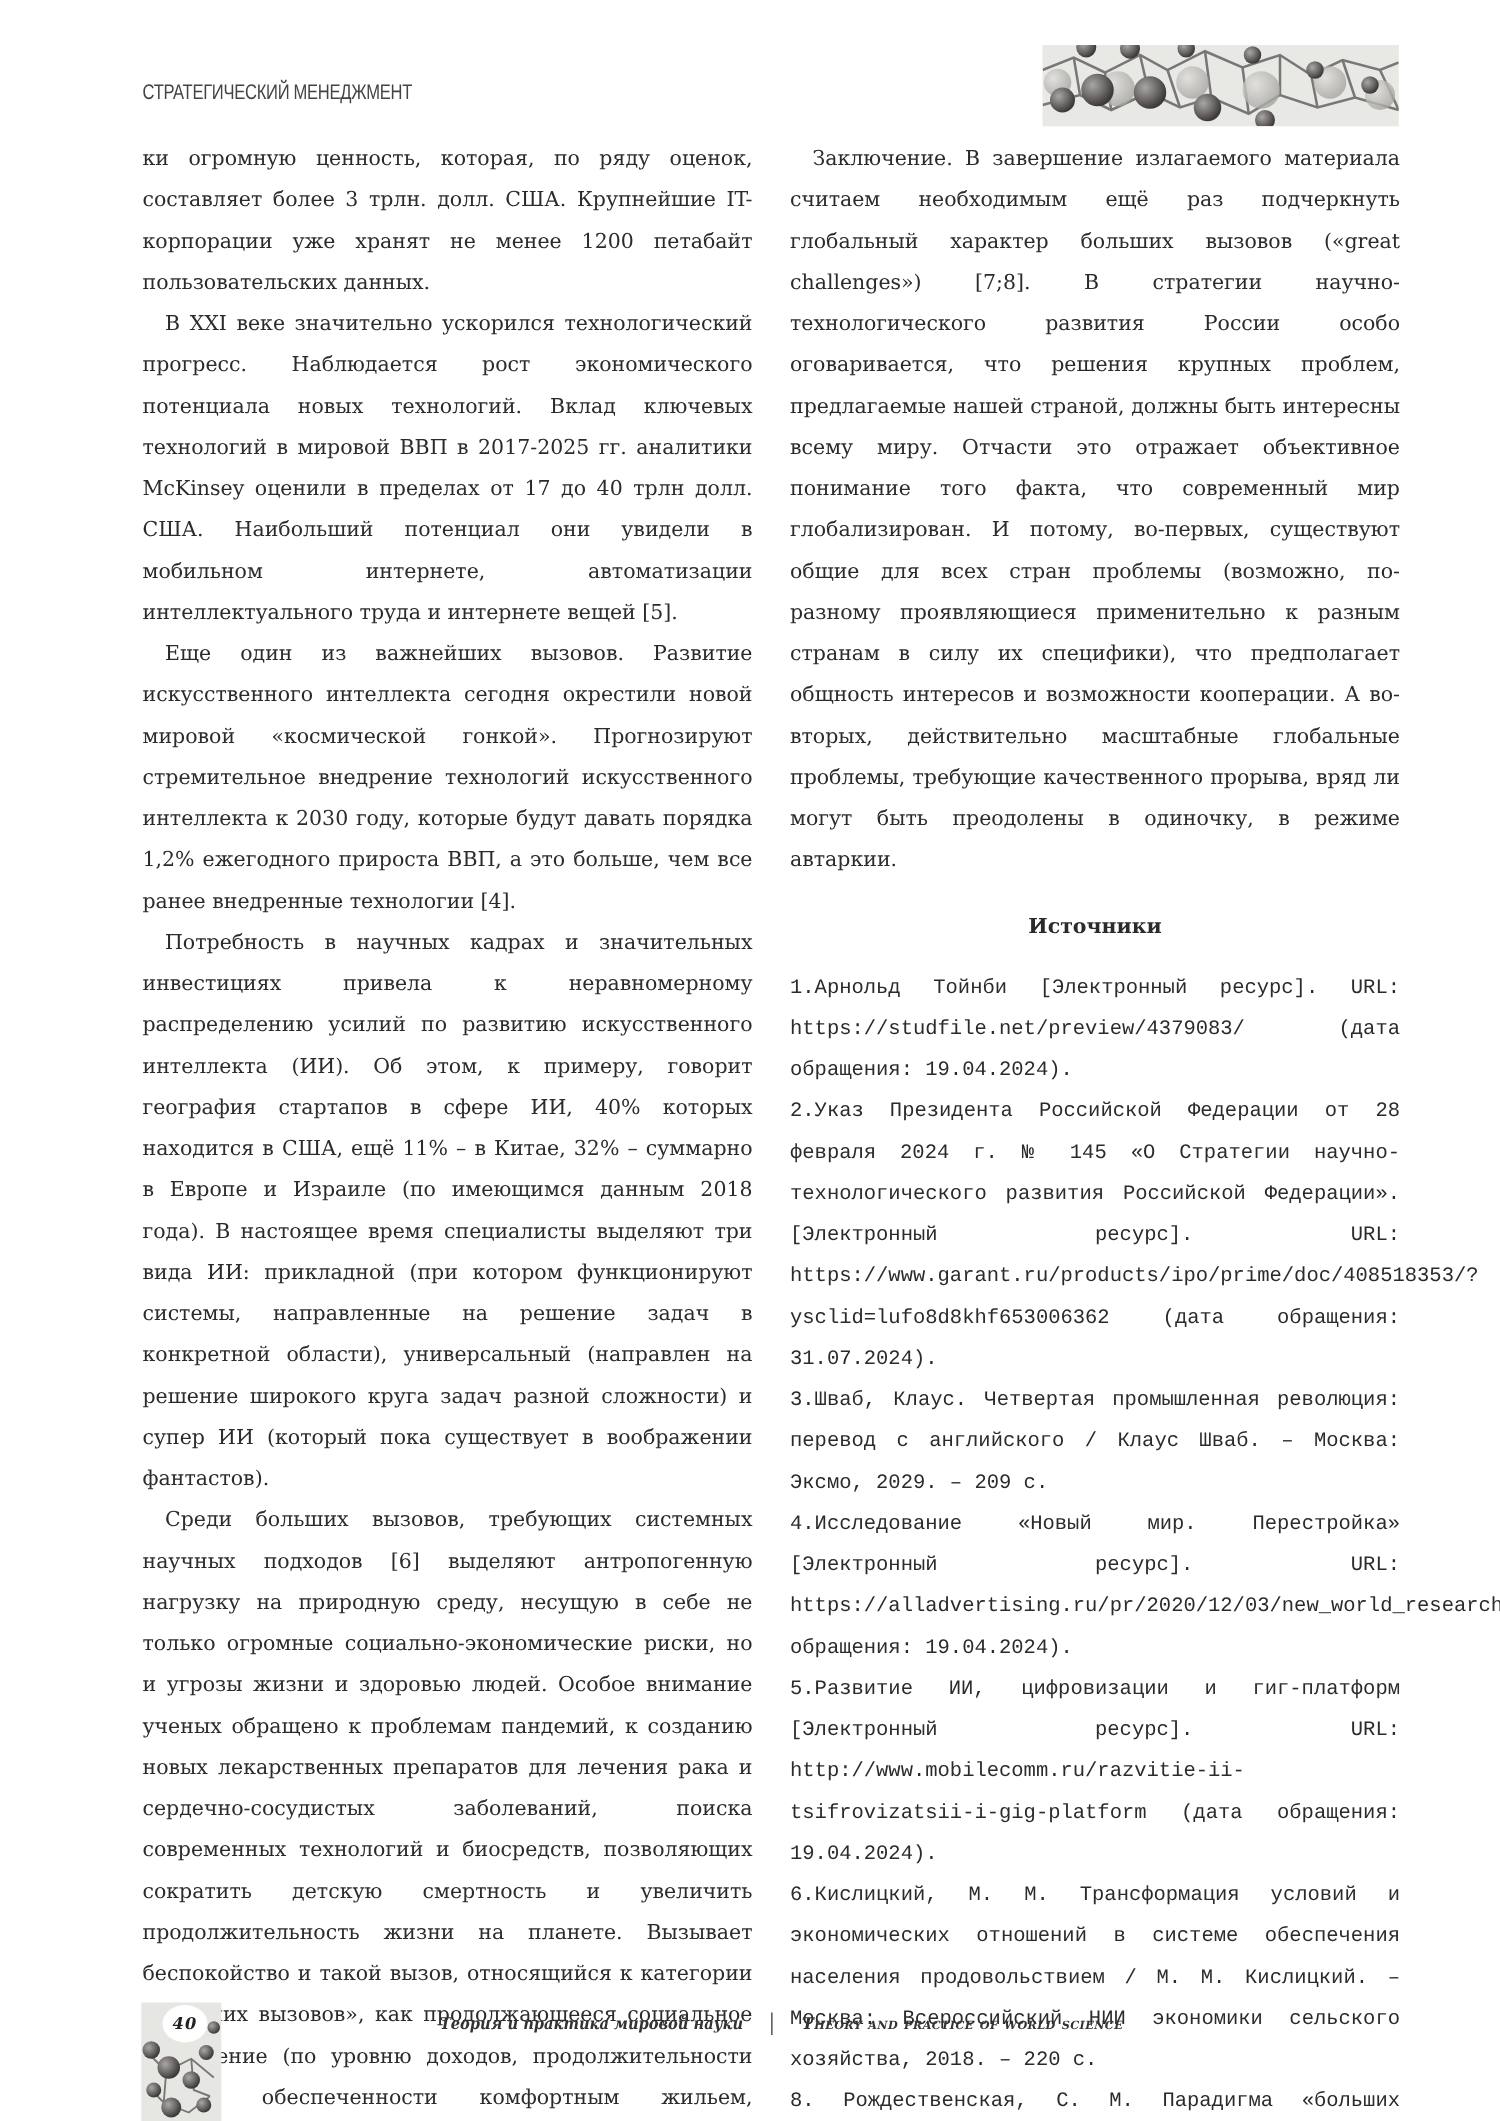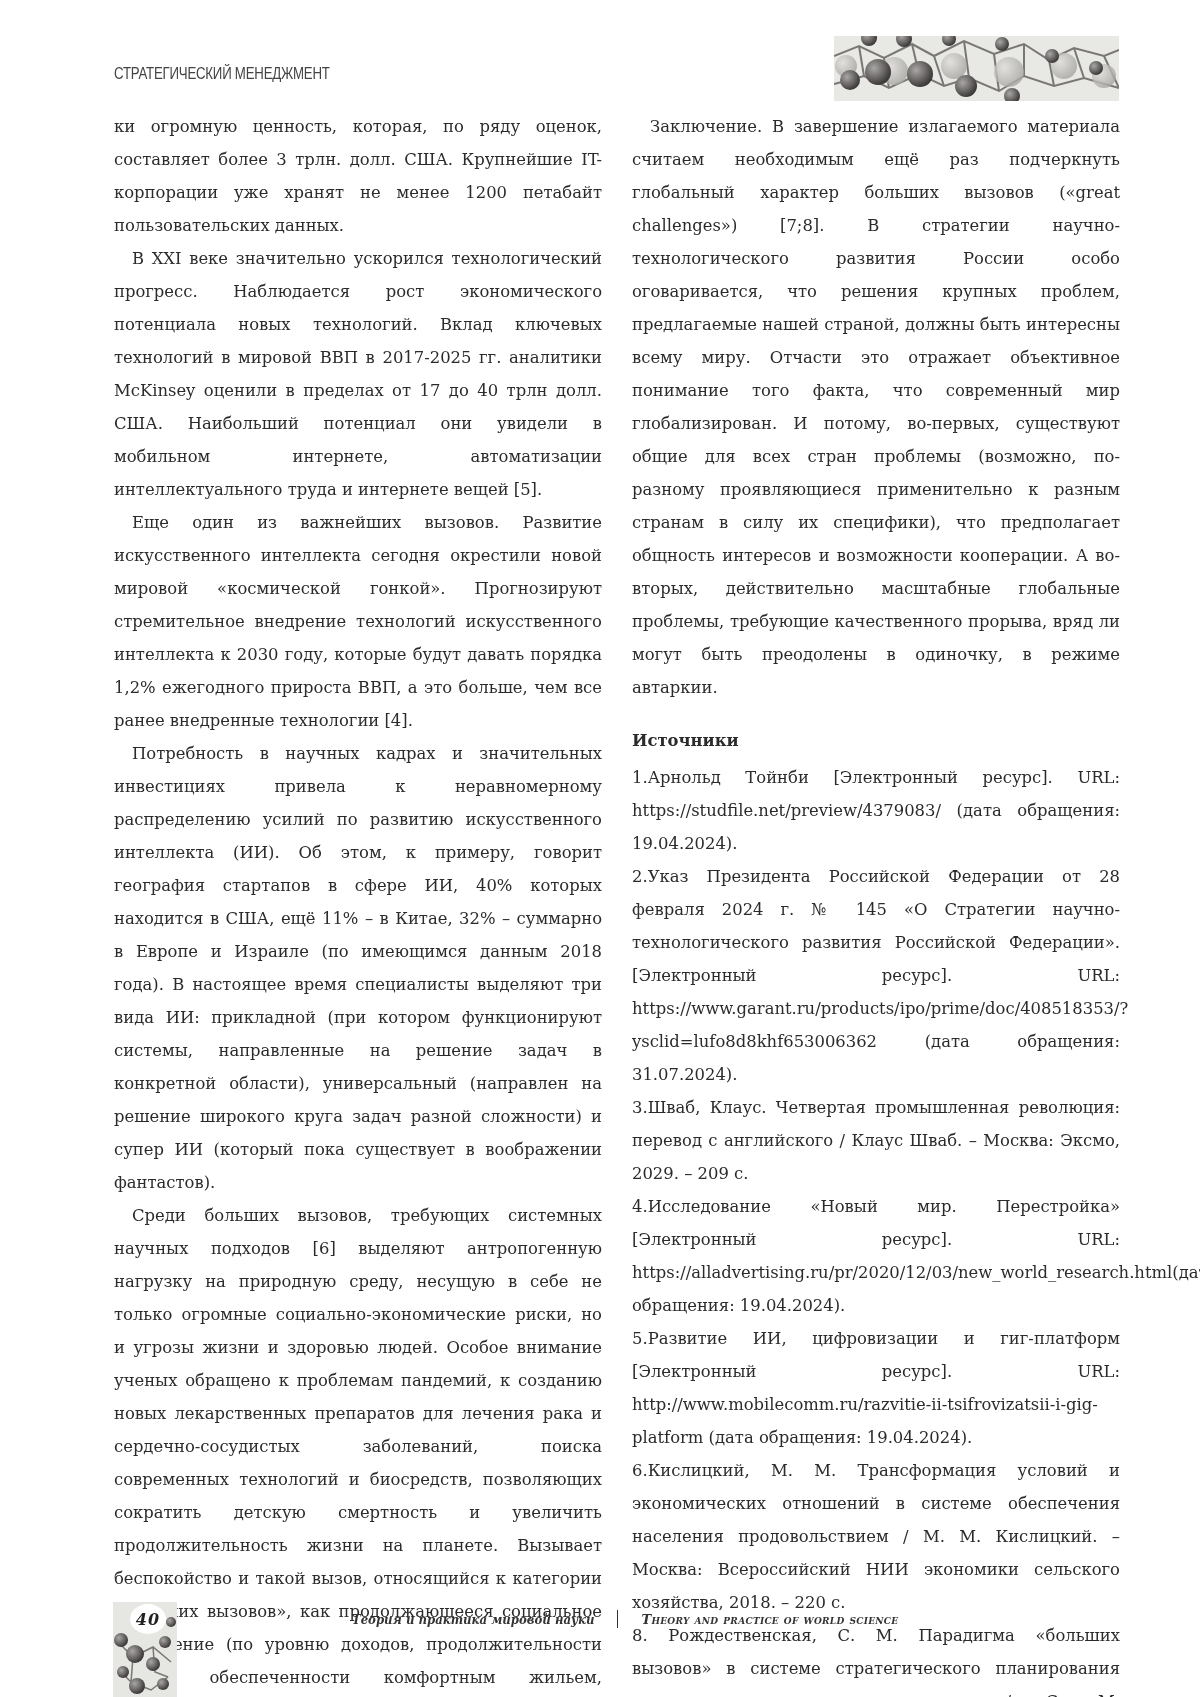--- a/index.html
+++ b/index.html
@@ -21,36 +21,36 @@
     }
     .molecule-strip {
       position: absolute; left: 113px; top: 1602px; width: 64px; height: 95px;
       background: #e6e6e2; overflow: hidden;
     }
     .page-number-circle {
       position: absolute; left: 130px; top: 1604px; width: 36px; height: 30px;
       border-radius: 50%; background: #fff;
       display: flex; align-items: center; justify-content: center;
       font-family: "DejaVu Serif", serif; font-style: italic; font-weight: bold;
-      font-size: 16px; color: #222; letter-spacing: 1px;
+      font-size: 13px; color: #222; letter-spacing: 1px;
     }
     .column {
       position: absolute; top: 110px; width: 488px;
       font-size: 16.4px; line-height: 33px;
       text-align: justify; hyphens: manual;
     }
     .col-left { left: 114px; }
     .col-right { left: 632px; }
     .column p { margin: 0; text-indent: 0; }
     .column p.indent { text-indent: 18px; }
     .sources-heading {
-      font-weight: bold; margin: 20px 0 4px 0;
+      text-align: center; font-weight: bold; margin: 20px 0 16px 0;
       font-size: 16.4px;
     }
-    .ref { text-indent: 18px; margin: 0; }
+    .ref { text-indent: 18px; margin: 0; font-family: Liberation Mono, monospace; }
     .footer-journal {
       position: absolute; top: 1610px; left: 325px;
       font-size: 13px; color: #333; white-space: nowrap;
       display: flex; align-items: center; gap: 23px;
     }
     .footer-ru { font-style: italic; font-weight: bold; transform: scaleX(0.9); transform-origin: right center; }
     .footer-sep { width: 1px; height: 18px; background: #333; display: inline-block; }
     .footer-en { font-variant: small-caps; font-style: italic; font-weight: bold; letter-spacing: 0.3px; }
   </style>
 </head>

